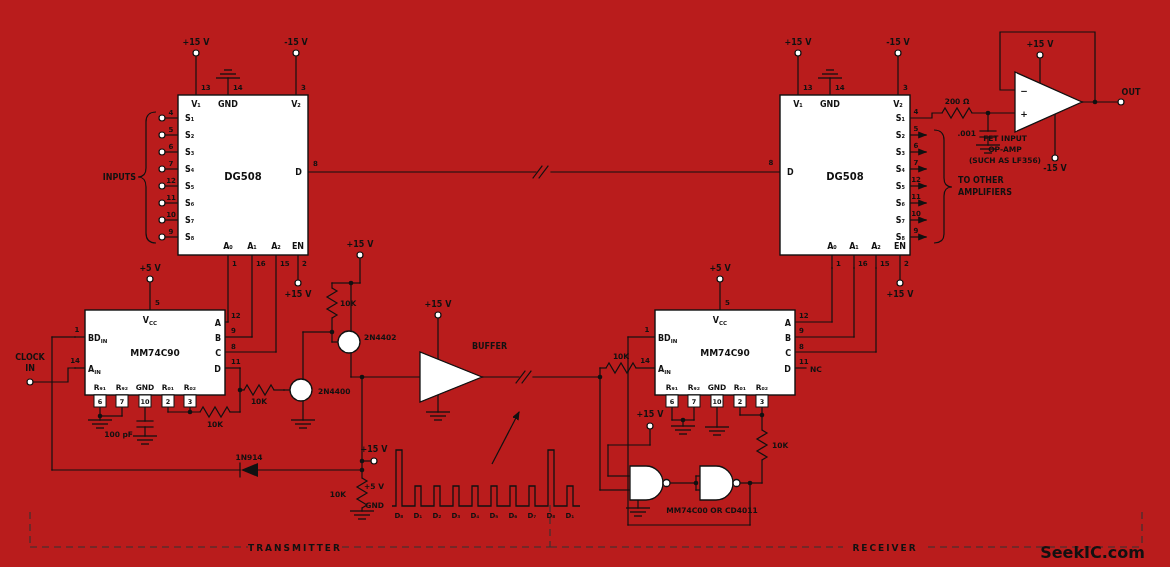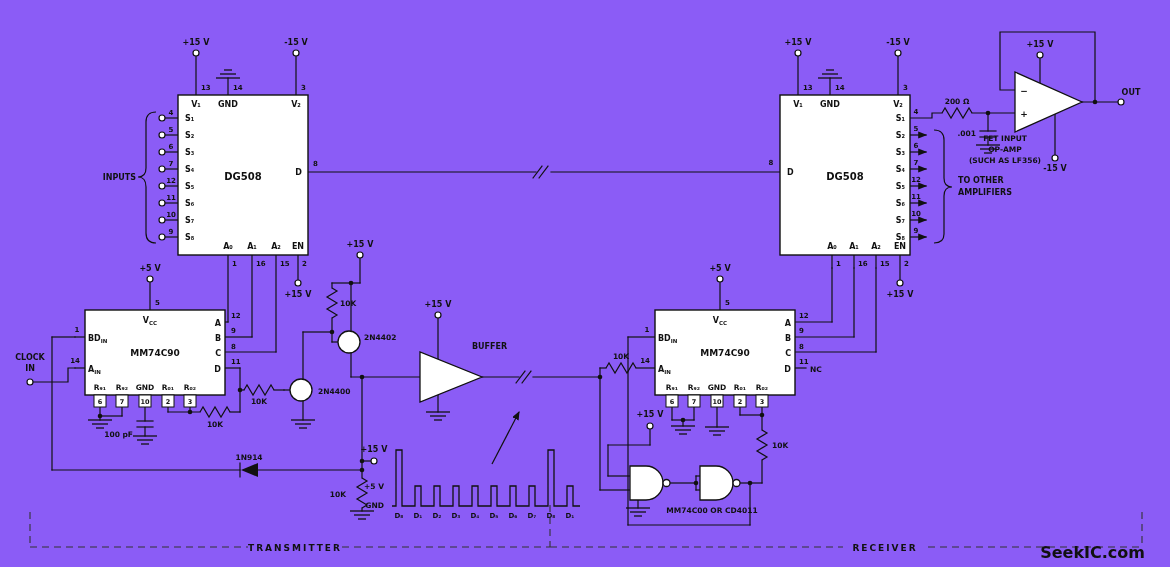--- a/index.html
+++ b/index.html
@@ -1,16 +1,16 @@
 <!DOCTYPE html>
 <html><head>
 <meta charset="utf-8">
 <style>
   html,body{margin:0;padding:0;background:#e8e8e8;}
-  #canvas{width:1170px;height:567px;background:#8b5cf6;position:relative;margin:0 auto;
+  #canvas{width:1170px;height:567px;background:#b91c1c;position:relative;margin:0 auto;
           font-family:"DejaVu Sans",sans-serif;}
   svg text{font-family:"DejaVu Sans",sans-serif;fill:#111;font-weight:bold;}
   .w line,.w polyline,.w path{stroke:#111;stroke-width:1.2;fill:none;stroke-linecap:square;}
   .box{fill:#fff;stroke:#111;stroke-width:1.4;}
   .pinbox{fill:#fff;stroke:#111;stroke-width:1;}
   .comp{fill:#fff;stroke:#111;stroke-width:1.3;}
   .rz{stroke:#111;stroke-width:1.2;fill:none;}
   .gndl{stroke:#111;stroke-width:1.3;}
   .term{fill:#fff;stroke:#111;stroke-width:1.2;}
   .dot{fill:#111;stroke:none;}

